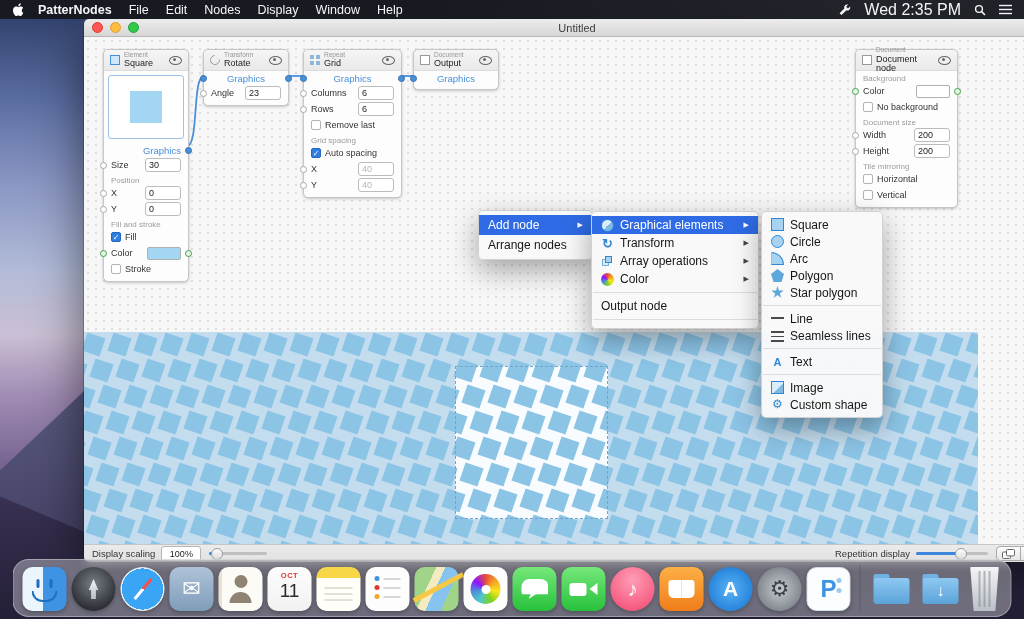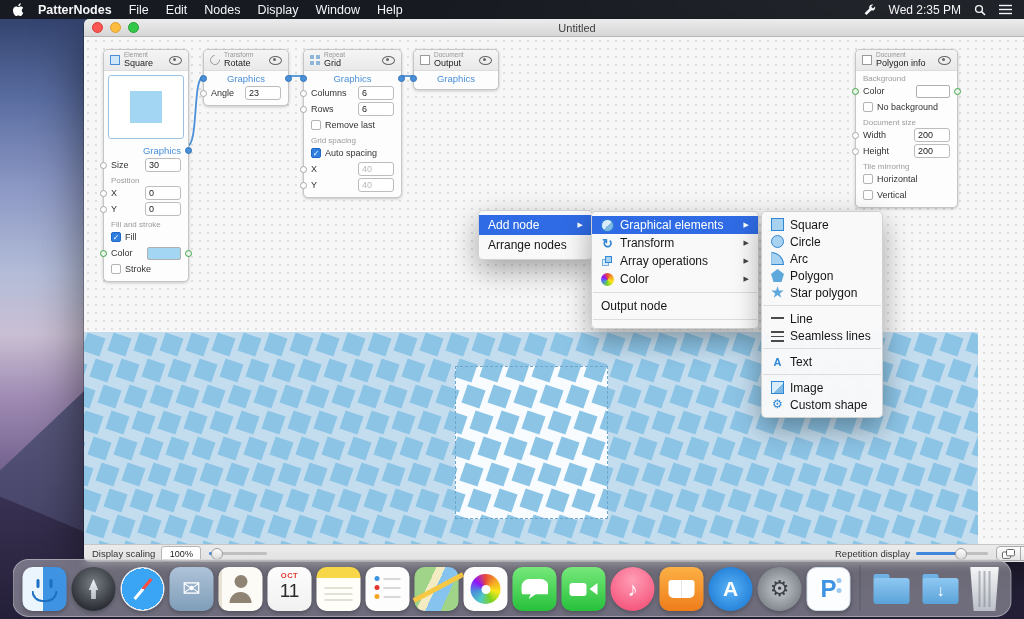--- a/index.html
+++ b/index.html
@@ -11,21 +11,21 @@
   .mtn{position:absolute;left:0;right:0;bottom:0}
   .mtn1{top:40%;background:linear-gradient(180deg,#6c6f96,#3a3658);clip-path:polygon(0 60%,10% 34%,20% 52%,33% 16%,46% 56%,58% 30%,70% 52%,83% 24%,93% 46%,100% 38%,100% 100%,0 100%)}
   .mtn2{top:64%;background:linear-gradient(180deg,#4a4067,#241f38);clip-path:polygon(0 45%,14% 72%,28% 38%,43% 68%,57% 44%,72% 66%,86% 40%,100% 60%,100% 100%,0 100%)}
 
   
   .menubar{position:absolute;top:0;left:0;right:0;height:19px;background:rgba(22,24,28,.93);display:flex;align-items:center;color:#f4f5f7;font-size:12.5px;z-index:70;padding:0 12px;box-sizing:border-box}
   .apple{display:flex;align-items:center;margin-right:14px}
   .mb-app{font-weight:bold;margin-right:17px}
   .mb-item{margin-right:17px}
   .mb-right{margin-left:auto;display:flex;align-items:center;gap:13px}
-  .mb-clock{font-size:12px}
+  .mb-clock{font-size:16px}
   .mb-ico{display:flex;align-items:center}
 
   
   .window{position:absolute;left:84px;top:19px;width:986px;height:542px;border-radius:8px;background:#f6f6f6;box-shadow:0 20px 50px rgba(0,0,0,.55),0 0 0 1px rgba(0,0,0,.22);z-index:10}
   .titlebar{height:17px;background:linear-gradient(#ececec,#d6d6d6);border-radius:5px 5px 0 0;position:relative;display:flex;align-items:center;border-bottom:1px solid #b6b6b6;box-sizing:content-box}
   .wtitle{position:absolute;left:0;right:0;text-align:center;font-size:11px;color:#3d3d3d}
   .tl{width:11px;height:11px;border-radius:50%;margin-left:7px;box-sizing:border-box;z-index:2}
   .tl.red{background:#fc5652;border:1px solid #da3d38;margin-left:8px}
   .tl.yel{background:#fdbd3e;border:1px solid #de9f33}
   .tl.grn{background:#34c84a;border:1px solid #24a338}
@@ -393,21 +393,21 @@
           <span class="port blue l"></span>
           <span class="glabel">Graphics</span>
         </div>
       </div>
 
       <div class="node" style="left:771px;top:12px;width:101px">
         <div class="node-header">
           <span class="nh-icon doc"></span>
           <div class="nh-text">
             <div class="nh-cat">Document</div>
-            <div class="nh-name">Polygon info</div>
+            <div class="nh-name">Document node</div>
           </div>
           <span class="eye"></span>
         </div>
         <div class="sect">Background</div>
         <div class="nrow">
           <span class="port green l"></span>
           <span class="plabel">Color</span>
           <span class="swatch white"></span>
           <span class="port green r"></span>
         </div>

